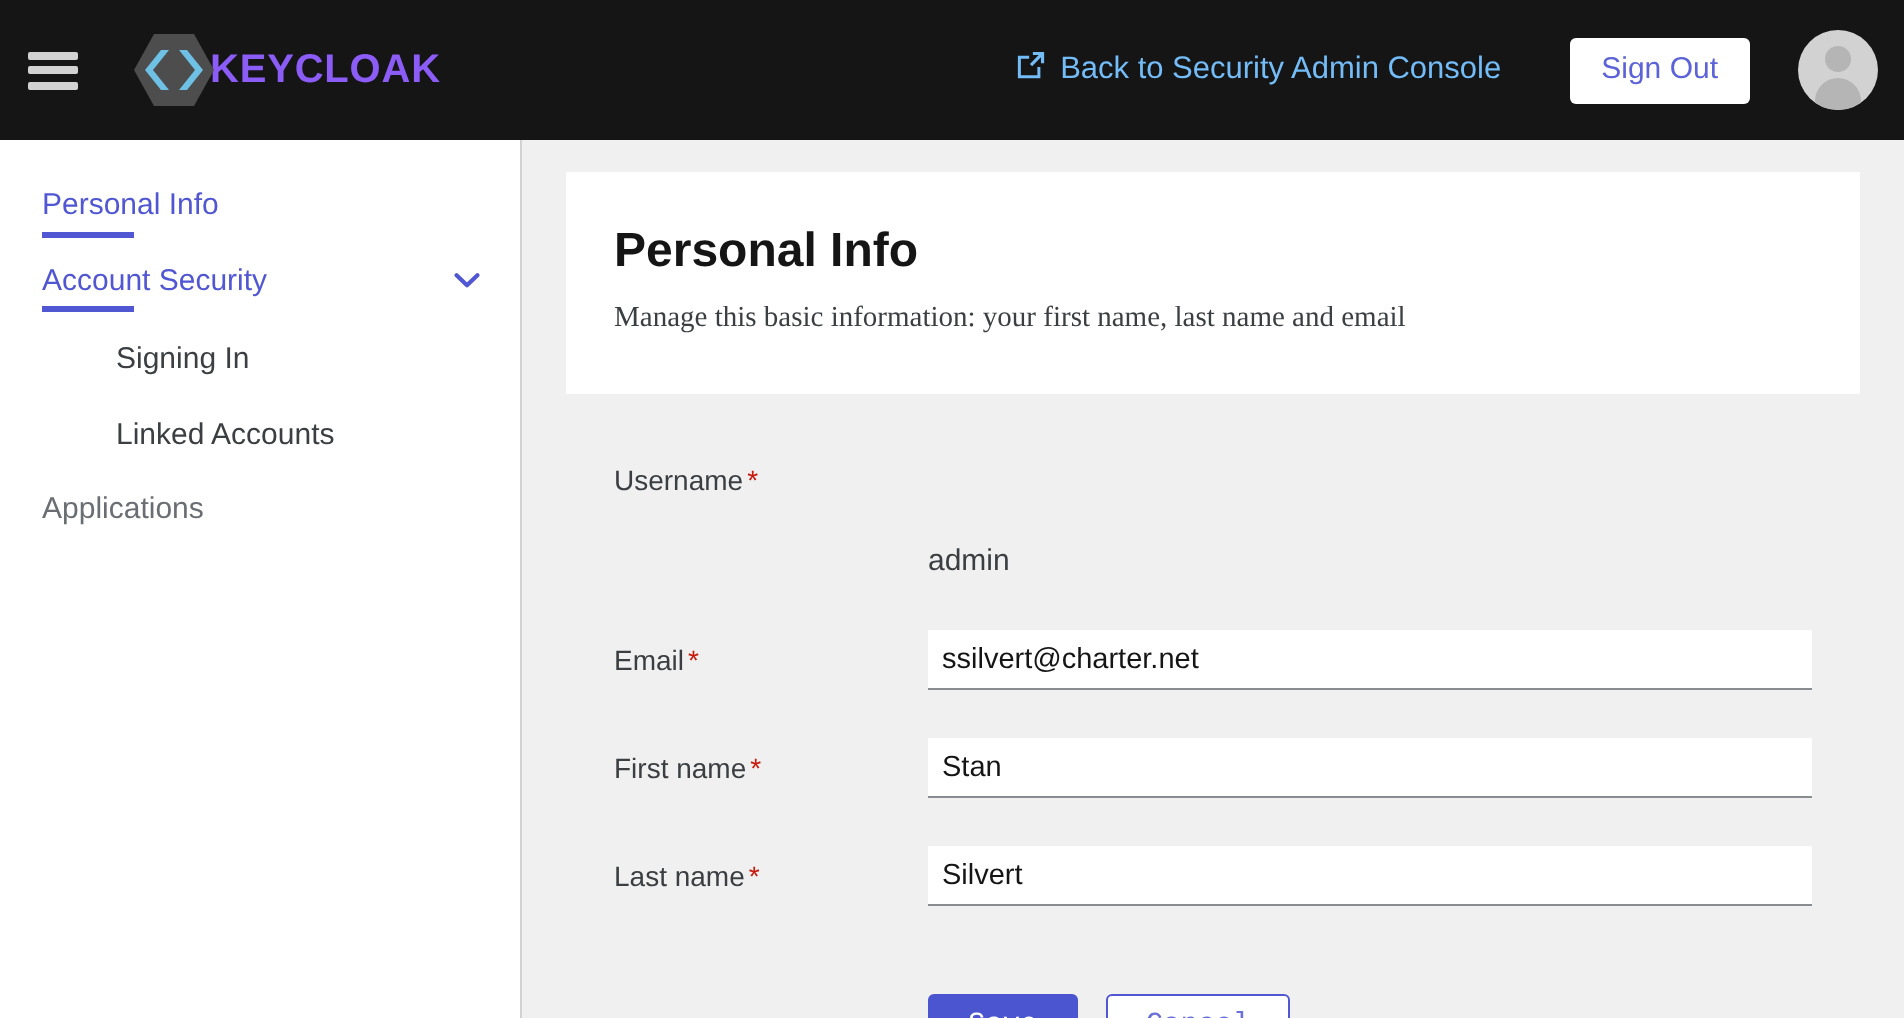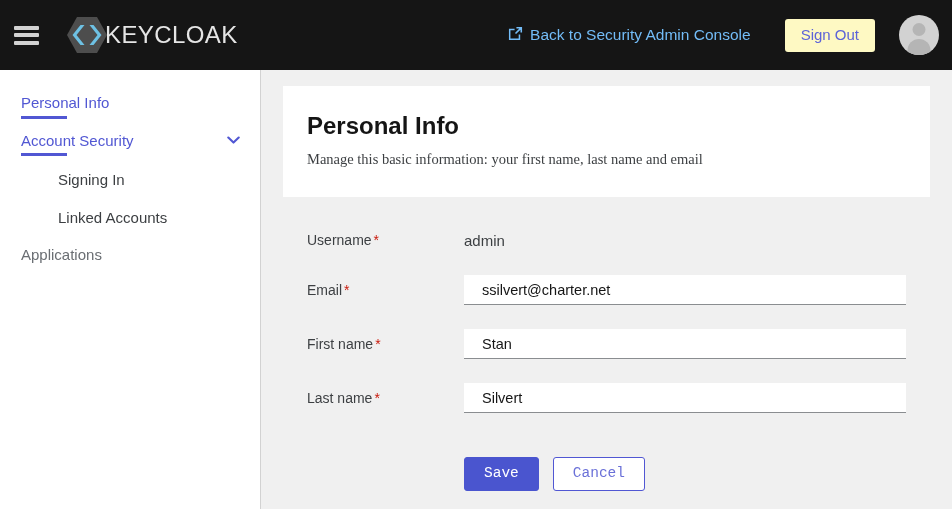--- a/index.html
+++ b/index.html
@@ -72,23 +72,23 @@
   }
   .brand-mark {
     width: 40px;
     height: 36px;
     position: relative;
     flex: 0 0 auto;
     margin-right: -2px;
   }
   .brand-mark svg { display: block; }
   .brand-text {
-    font-size: 24px;
-    font-weight: normal;
-    color: #e5e5e5;
+    font-size: 20px;
+    font-weight: bold;
+    color: #8b5cf6;
     letter-spacing: 0.4px;
     line-height: 1;
     font-family: "Liberation Sans", sans-serif;
   }
 
   .masthead-spacer { flex: 1 1 auto; }
 
   .masthead-right {
     display: flex;
     align-items: center;
@@ -103,21 +103,21 @@
     color: #73bcf7;
     font-size: 15.5px;
     text-decoration: none;
     cursor: pointer;
     margin-right: 26px;
     white-space: nowrap;
   }
   .ext-icon { display: block; flex: 0 0 auto; }
 
   .signout-btn {
-    background: #fef9c3;
+    background: #ffffff;
     color: #5c63d8;
     border: none;
     border-radius: 3px;
     font-size: 15px;
     font-family: "Liberation Sans", sans-serif;
     padding: 7px 16px 8px;
     cursor: pointer;
     line-height: 1.2;
     white-space: nowrap;
     text-align: right;
@@ -261,32 +261,33 @@
   }
   .req { color: #c9190b; margin-left: 2px; }
 
   .form-control { flex: 1 1 auto; max-width: 449px; }
 
   .static-value {
     font-size: 15px;
     color: #3c3f42;
     padding-top: 5px;
     line-height: 1.4;
+    margin-top: 40px;
   }
 
   .txt-input {
     width: 100%;
     height: 30px;
     background: #ffffff;
     border: none;
     border-bottom: 1px solid #8a8d90;
     font-size: 14.5px;
     font-family: "Liberation Sans", sans-serif;
     color: #151515;
-    padding: 0 18px;
+    padding: 0 7px;
     outline: none;
     display: block;
   }
 
   .actions {
     display: flex;
     gap: 14px;
     margin-top: 44px;
     padding-left: 157px;
   }

